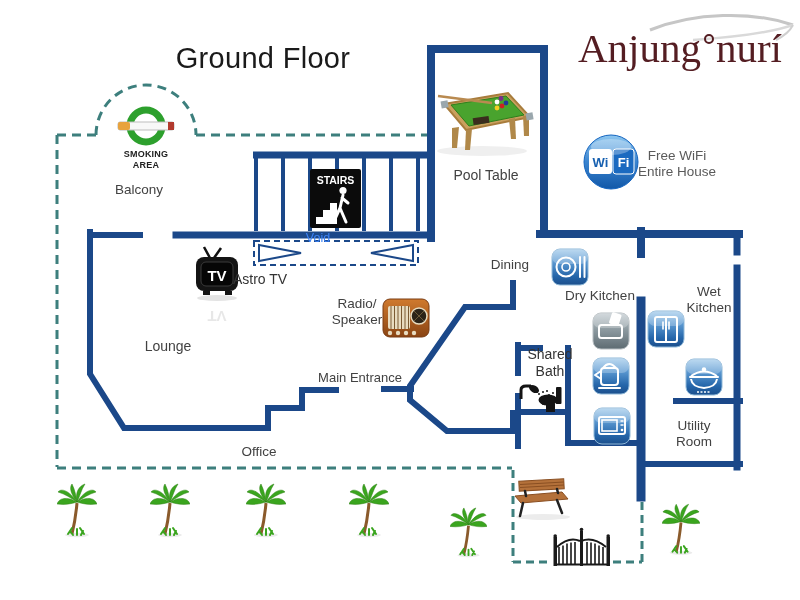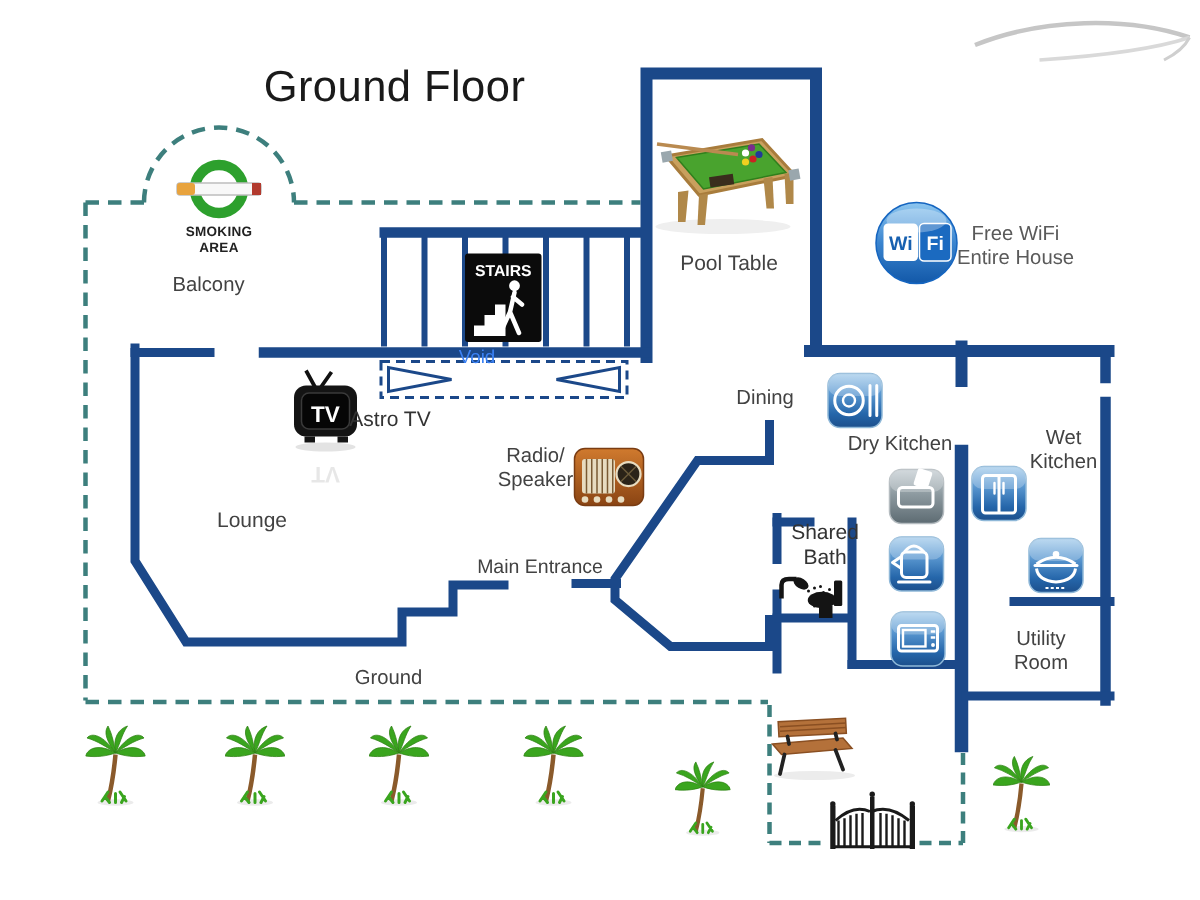--- a/index.html
+++ b/index.html
@@ -285,36 +285,39 @@
     <use href="#palm" x="150" y="482" width="40" height="56"></use>
     <use href="#palm" x="246" y="482" width="40" height="56"></use>
     <use href="#palm" x="349" y="482" width="40" height="56"></use>
     <use href="#palm" x="450" y="506" width="37" height="52"></use>
     <use href="#palm" x="662" y="502" width="38" height="54"></use>
   </g>
 </svg>
 
 <div class="title" style="left:263px;top:42px">Ground Floor</div>
 
+<div class="logo">
+  <span>Anjung</span><span class="ring"></span><span>nurí</span>
+</div>
 
 <div class="lbl" style="left:139px;top:182px">Balcony</div>
 <div class="lbl small" style="left:146px;top:149px">SMOKING
 AREA</div>
 <div class="lbl" style="left:318px;top:231px;font-size:12.5px;color:#3b82f6">Void</div>
 <div class="lbl" style="left:260px;top:271px;font-size:14px;color:#333">Astro TV</div>
 <div class="lbl" style="left:168px;top:338px;font-size:14px">Lounge</div>
 <div class="lbl" style="left:486px;top:167px;font-size:14px">Pool Table</div>
 <div class="lbl" style="left:510px;top:257px">Dining</div>
 <div class="lbl" style="left:600px;top:288px">Dry Kitchen</div>
 <div class="lbl" style="left:709px;top:284px">Wet
 Kitchen</div>
 <div class="lbl wifiTxt" style="left:677px;top:148px">Free WiFi
 Entire House</div>
 <div class="lbl" style="left:357px;top:296px">Radio/
 Speaker</div>
 <div class="lbl" style="left:360px;top:370px;font-size:13px">Main Entrance</div>
 <div class="lbl" style="left:550px;top:346px;font-size:14px;color:#333">Shared
 Bath</div>
-<div class="lbl" style="left:259px;top:444px">Ground</div>
+<div class="lbl" style="left:259px;top:444px">Office</div>
 <div class="lbl" style="left:694px;top:418px">Utility
 Room</div>
 
 </div>
 
 </body></html>

